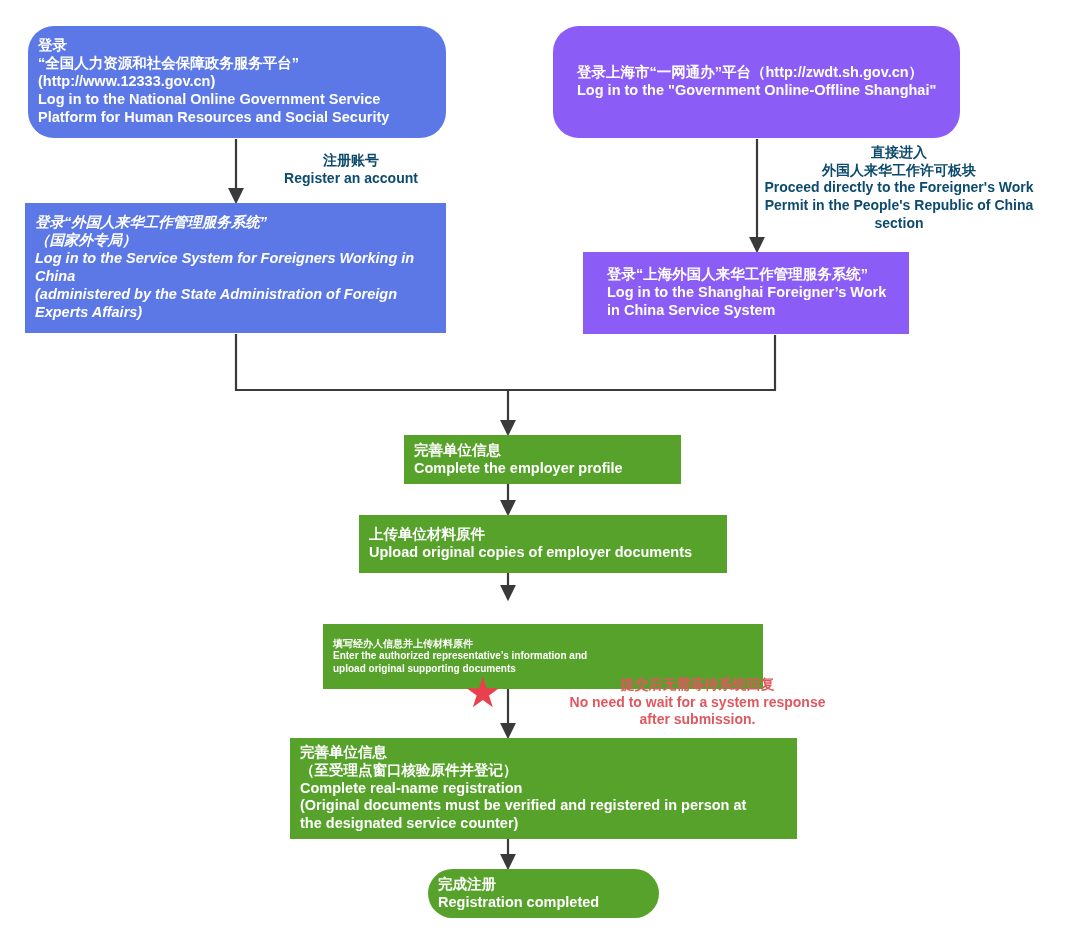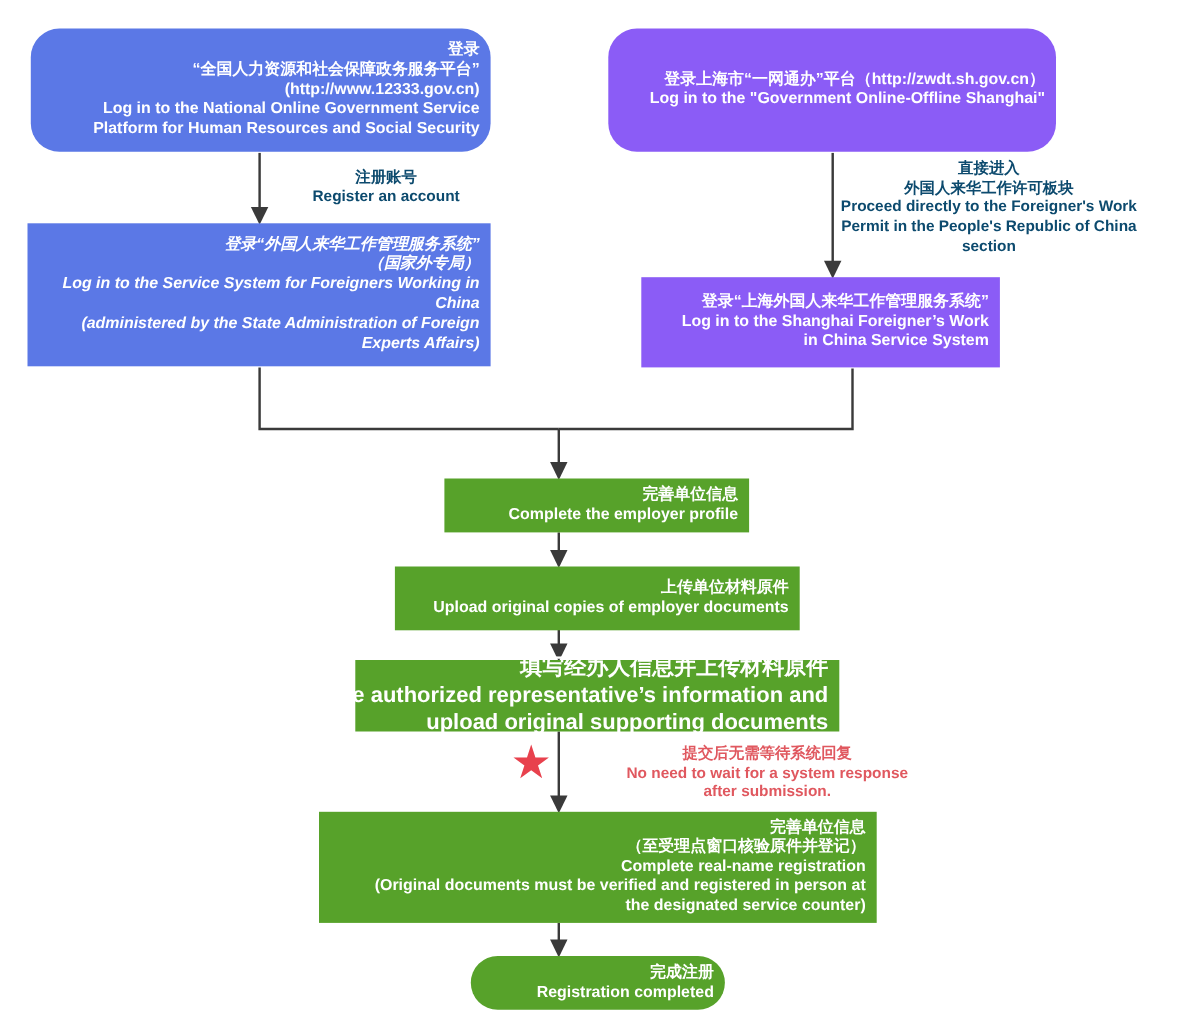--- a/index.html
+++ b/index.html
@@ -24,21 +24,21 @@
     top: 0;
     width: 1080px;
     height: 942px;
     pointer-events: none;
   }
   .node {
     position: absolute;
     box-sizing: border-box;
     display: flex;
     flex-direction: column;
-    align-items: flex-end;
+    align-items: flex-start;
     justify-content: center;
     text-align: center;
     color: #ffffff;
     font-weight: bold;
     line-height: 1.24;
     padding: 4px 10px;
   }
   .node .line {
     display: block;
     white-space: nowrap;
@@ -67,21 +67,21 @@
   }
 
   
   #box-natl-platform   { left: 28px;  top: 26px;  width: 418px; height: 112px; font-size: 14.5px; }
   #box-shanghai-portal { left: 553px; top: 26px;  width: 407px; height: 112px; font-size: 14.5px; }
   #box-service-system  { left: 25px;  top: 203px; width: 421px; height: 130px; font-size: 14.5px; font-style: italic; }
   #box-sh-work-system  { left: 583px; top: 252px; width: 326px; height: 82px;  font-size: 14.5px; }
 
   #box-employer-profile { left: 370px; top: 435px; width: 277px; height: 49px;  font-size: 14.5px; }
   #box-upload-docs      { left: 325px; top: 515px; width: 368px; height: 58px;  font-size: 14.5px; }
-  #box-rep-info         { left: 289px; top: 600px; width: 440px; height: 65px;  font-size: 20px; }
+  #box-rep-info         { left: 289px; top: 624px; width: 440px; height: 65px;  font-size: 10px; }
   #box-realname-reg     { left: 256px; top: 738px; width: 507px; height: 101px; font-size: 14.5px; }
   #box-completed        { left: 394px; top: 869px; width: 231px; height: 49px;  font-size: 14.5px; }
 
   #label-register   { left: 235px; top: 152px; width: 232px; font-size: 14px; }
   #label-direct     { left: 738px; top: 144px; width: 322px; font-size: 14px; }
   #label-no-wait    { left: 555px; top: 676px; width: 285px; font-size: 14px; text-align: center; }
   #star-note        { left: 464px; top: 672px; font-size: 42px; }
 </style>
 </head>
 <body>

